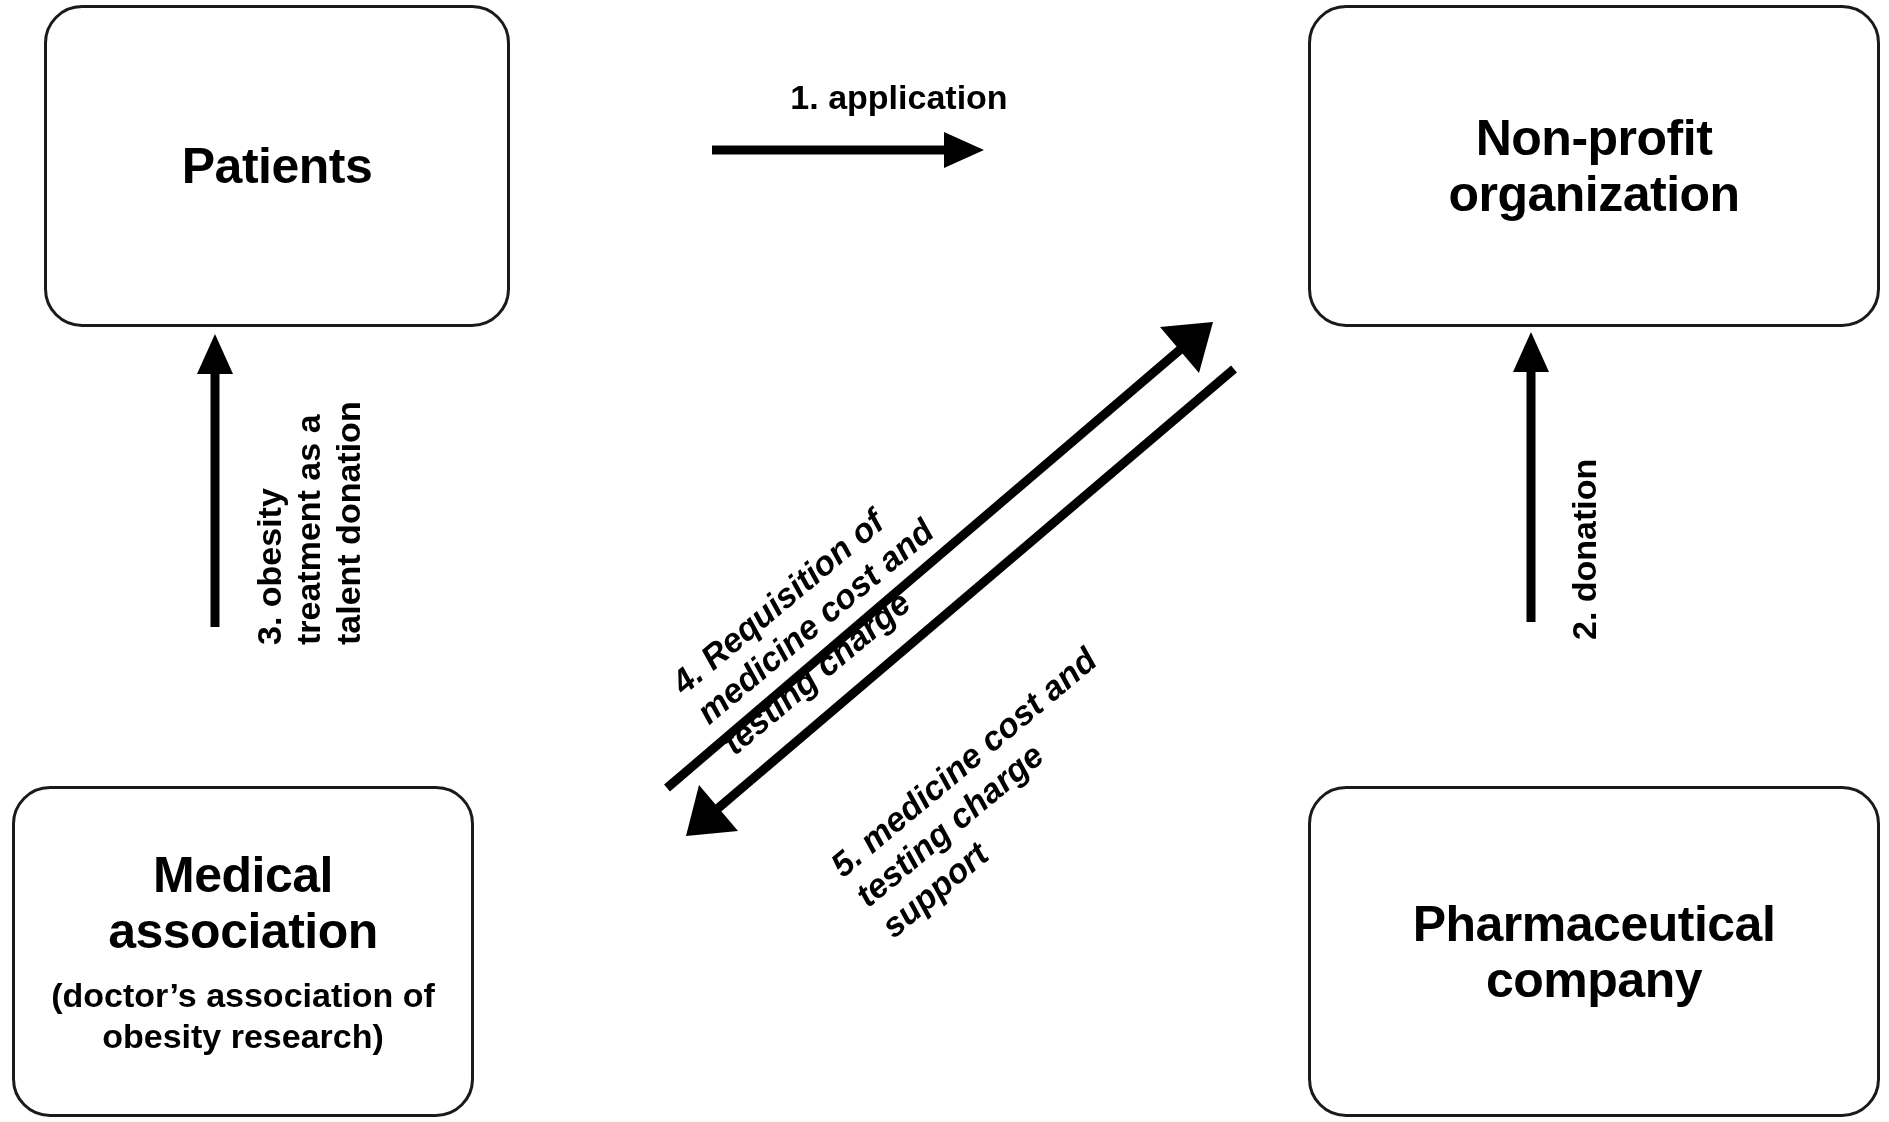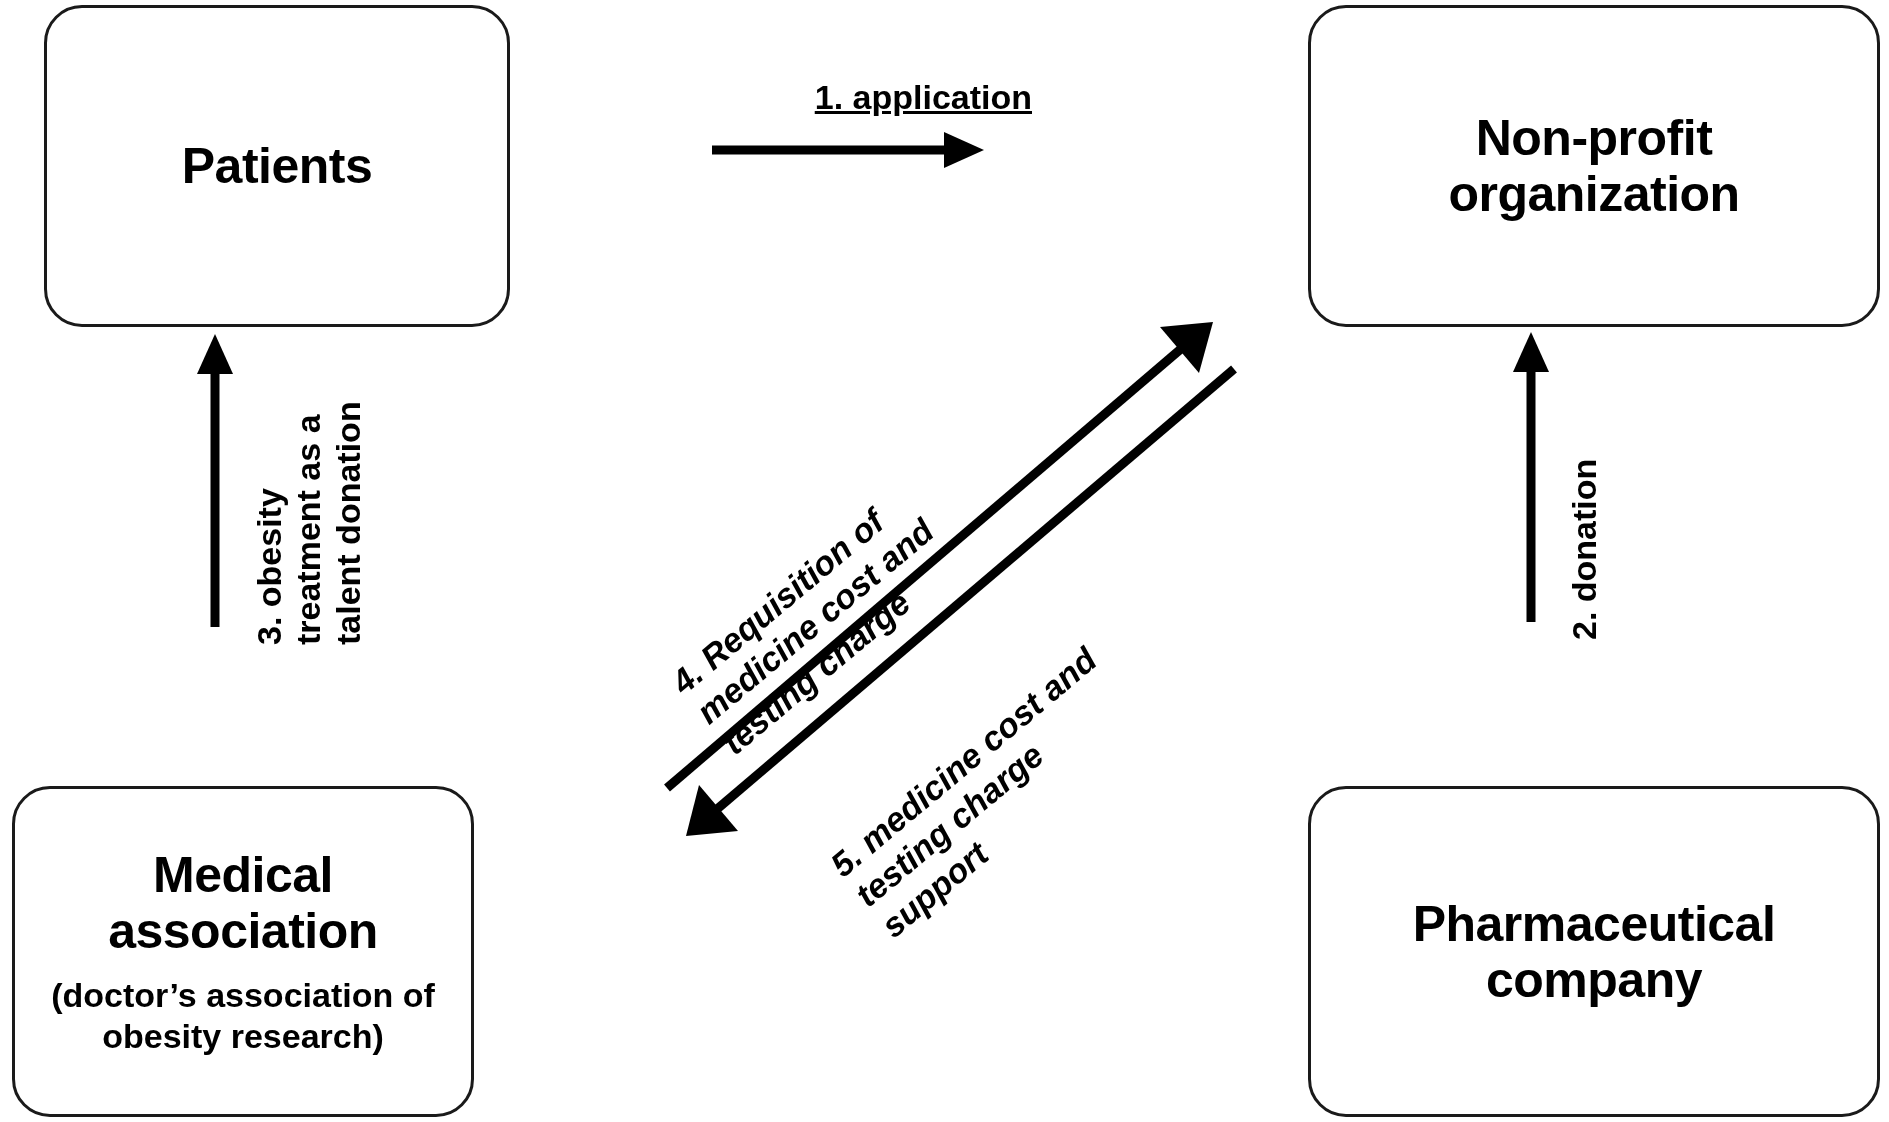--- a/index.html
+++ b/index.html
@@ -68,25 +68,24 @@
   .edge-label {
     position: absolute;
     font-size: 34px;
     font-weight: 600;
     line-height: 1.16;
     white-space: pre-line;
     color: #000000;
   }
   
   #label-1 {
-    left: 712px;
+    left: 739px;
     top: 78px;
     width: 320px;
-    text-align: right;
-    text-decoration: underline;
+    text-align: center;
   }
   
   .vertical {
     transform-origin: 0 0;
     text-align: left;
   }
   #label-3 {
     left: 250px;
     top: 645px;
     width: 330px;

